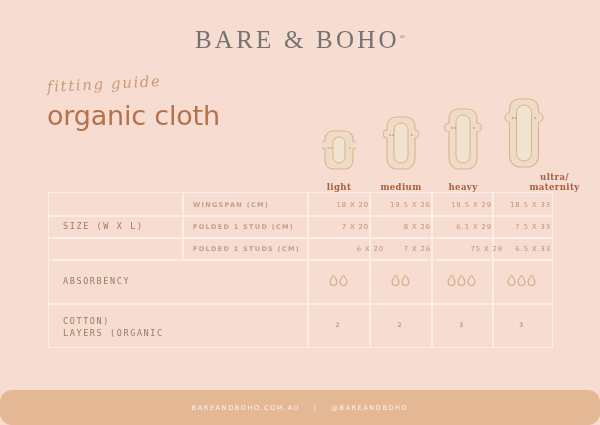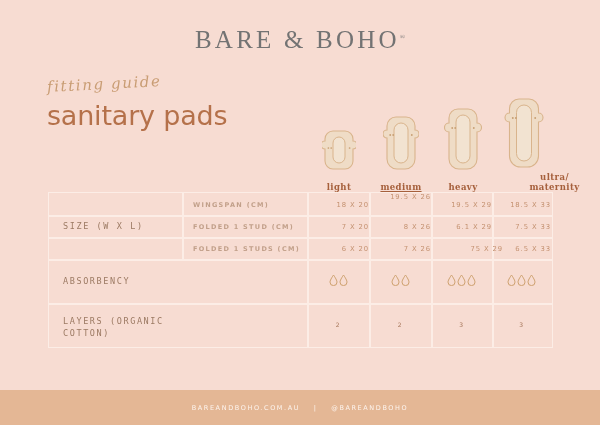--- a/index.html
+++ b/index.html
@@ -171,41 +171,42 @@
   .footer {
     position: absolute;
     left: 0;
     right: 0;
     bottom: 0;
     height: 35px;
     background: #E4B795;
     display: flex;
     align-items: center;
     justify-content: center;
+    border-radius: 12px;
   }
   .footer-text {
     font-family: "DejaVu Sans", sans-serif;
     font-size: 6.5px;
     letter-spacing: 1.6px;
     color: #FDF4EE;
     white-space: nowrap;
   }
 </style>
 </head>
 <body>
 
 <div class="page">
 
   <div class="logo">
     <span>BARE &amp; BOHO</span><span class="reg">®</span>
   </div>
 
   <div class="script-label">fitting guide</div>
   <div class="headline">
-    <div>sanitary pads</div>
+    <div>organic cloth</div>
   </div>
 
   <div class="pads">
 
     <div class="pad-slot" style="left:0px; width:62px;">
       <svg width="34" height="44" viewBox="0 0 34 44">
         <path d="M11 3 H23 A8 8 0 0 1 31 11 L31 13 A4 4 0 0 1 31 21
                  L31 33 A8 8 0 0 1 23 41 H11 A8 8 0 0 1 3 33 L3 21
                  A4 4 0 0 1 3 13 L3 11 A8 8 0 0 1 11 3 Z" fill="#EFDCC6" stroke="#D9B48C" stroke-width="1.1"></path>
         <rect x="11" y="9" width="12" height="26" rx="6" fill="#F2E3D1" stroke="#D9B48C" stroke-width="1"></rect>
@@ -248,21 +249,21 @@
         <rect x="12.5" y="9" width="15" height="56" rx="7.5" fill="#F2E3D1" stroke="#D9B48C" stroke-width="1"></rect>
         <circle cx="8.8" cy="22" r="0.95" fill="#C79F72"></circle>
         <circle cx="11.9" cy="22" r="0.95" fill="#C79F72"></circle>
         <circle cx="31.2" cy="22" r="0.95" fill="#C79F72"></circle>
       </svg>
     </div>
   </div>
 
   <div class="col-headers">
     <div class="col-head" style="left:0px; width:62px;margin-top:8px;">light</div>
-    <div class="col-head" style="left:62px; width:62px;text-decoration:underline;">medium</div>
+    <div class="col-head" style="left:62px; width:62px;">medium</div>
     <div class="col-head" style="left:124px; width:62px;">heavy</div>
     <div class="col-head" style="left:186px; width:59px;margin-left:31px;">
       <div>ultra/</div>
       <div>maternity</div>
     </div>
   </div>
 
   <div class="table">
 
     <div class="row-divider" style="top:22px;"></div>
@@ -273,32 +274,32 @@
     <div class="vline" style="left:133px; top:0; height:66px;"></div>
     <div class="vline" style="left:258px;"></div>
     <div class="vline" style="left:320px;"></div>
     <div class="vline" style="left:382px;"></div>
     <div class="vline" style="left:443px;"></div>
 
     <div class="row-label" style="left:14px; top:27px;">SIZE  (W  X  L)</div>
 
     <div class="sub-label" style="left:144px; top:8px;">WINGSPAN (CM)</div>
     <div class="cell-val" style="left:258px; top:8px; width:62px;">18 X 20</div>
-    <div class="cell-val" style="left:320px; top:0; width:62px;">19.5 X 26</div>
+    <div class="cell-val" style="left:320px; top:8px; width:62px;">19.5 X 26</div>
     <div class="cell-val" style="left:382px; top:8px; width:61px;">19.5 X 29</div>
     <div class="cell-val" style="left:443px; top:8px; width:59px;">18.5 X 33</div>
 
     <div class="sub-label" style="left:144px; top:30px;">FOLDED 1 STUD (CM)</div>
     <div class="cell-val" style="left:258px; top:30px; width:62px;">7 X 20</div>
     <div class="cell-val" style="left:320px; top:30px; width:62px;">8 X 26</div>
     <div class="cell-val" style="left:382px; top:30px; width:61px;">6.1 X 29</div>
     <div class="cell-val" style="left:443px; top:30px; width:59px;">7.5 X 33</div>
 
     <div class="sub-label" style="left:144px; top:52px;">FOLDED 1 STUDS (CM)</div>
-    <div class="cell-val" style="left:258px; top:52px; width:62px;">6 X 20</div>
+    <div class="cell-val" style="left:258px; top:52px; width:62px;padding-left:15px;">6 X 20</div>
     <div class="cell-val" style="left:320px; top:52px; width:62px;">7 X 26</div>
     <div class="cell-val" style="left:382px; top:52px; width:61px;margin-left:11px;">75 X 29</div>
     <div class="cell-val" style="left:443px; top:52px; width:59px;">6.5 X 33</div>
 
     <div class="row-label" style="left:14px; top:82px;">ABSORBENCY</div>
 
     <div class="drops" style="left:258px; top:79px; width:62px; height:16px;">
       <svg width="9" height="12" viewBox="0 0 9 12">
           <path d="M4.5 1 C4.5 1 1 6 1 8.1 A3.5 3.5 0 0 0 8 8.1 C8 6 4.5 1 4.5 1 Z" fill="none" stroke="#C89A63" stroke-width="0.9"></path>
         </svg>
@@ -334,22 +335,22 @@
         </svg>
       <svg width="9" height="12" viewBox="0 0 9 12">
           <path d="M4.5 1 C4.5 1 1 6 1 8.1 A3.5 3.5 0 0 0 8 8.1 C8 6 4.5 1 4.5 1 Z" fill="none" stroke="#C89A63" stroke-width="0.9"></path>
         </svg>
       <svg width="9" height="12" viewBox="0 0 9 12">
           <path d="M4.5 1 C4.5 1 1 6 1 8.1 A3.5 3.5 0 0 0 8 8.1 C8 6 4.5 1 4.5 1 Z" fill="none" stroke="#C89A63" stroke-width="0.9"></path>
         </svg>
     </div>
 
     <div class="row-label" style="left:14px; top:122px;">
+      <div>COTTON)</div>
       <div>LAYERS  (ORGANIC</div>
-      <div>COTTON)</div>
     </div>
     <div class="cell-num" style="left:258px; top:128px; width:62px;">2</div>
     <div class="cell-num" style="left:320px; top:128px; width:62px;">2</div>
     <div class="cell-num" style="left:382px; top:128px; width:61px;">3</div>
     <div class="cell-num" style="left:443px; top:128px; width:59px;">3</div>
   </div>
 
   <div class="footer">
     <div class="footer-text">
       <span>BAREANDBOHO.COM.AU</span>

